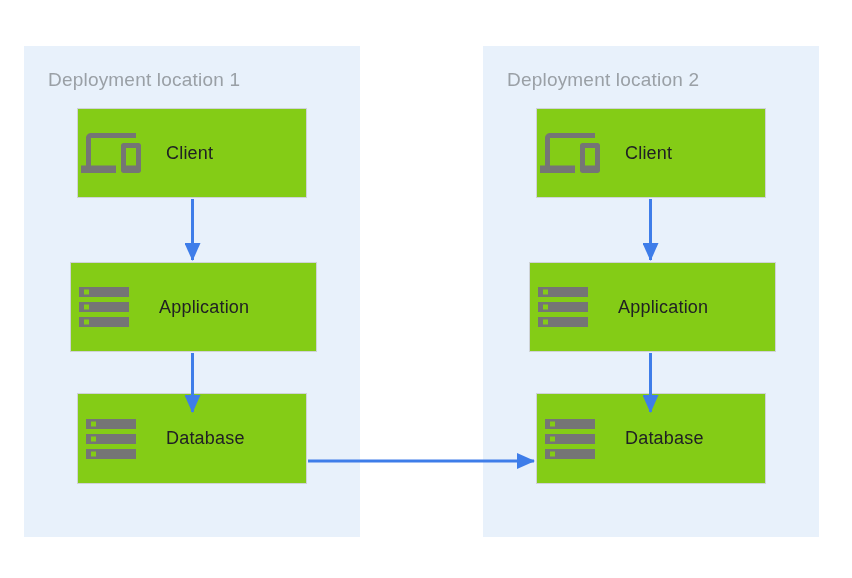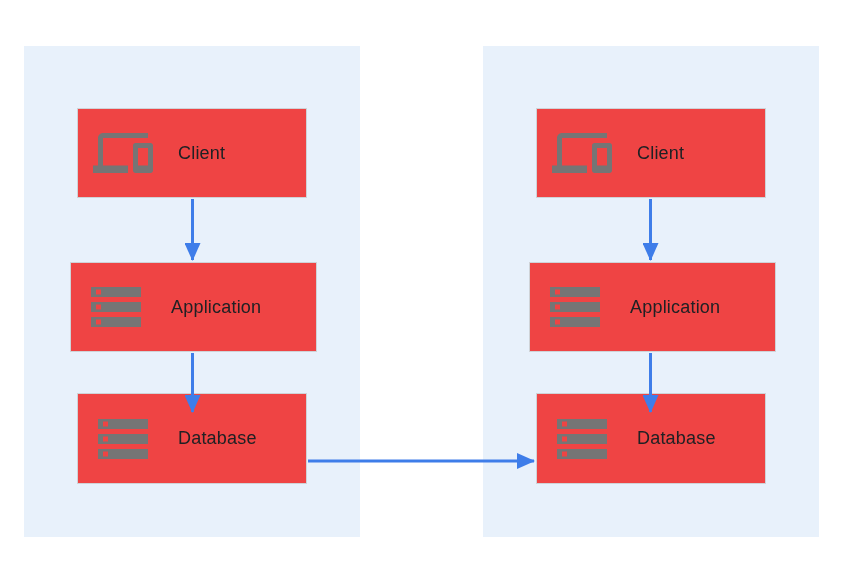--- a/index.html
+++ b/index.html
@@ -26,25 +26,25 @@
     top: 22px;
     font-size: 19px;
     line-height: 24px;
     color: #9aa0a6;
     letter-spacing: 0.2px;
     white-space: nowrap;
   }
   .node {
     position: absolute;
     box-sizing: border-box;
-    background: #ef4444;
+    background: #84cc16;
     border: 1px solid #cfd3d7;
     display: flex;
     align-items: center;
-    padding-left: 15px;
+    padding-left: 3px;
     gap: 25px;
   }
   .node.client      { left: 53px; top: 62px;  width: 230px; height: 90px; }
   .node.application { left: 46px; top: 216px; width: 247px; height: 90px; }
   .node.database    { left: 53px; top: 347px; width: 230px; height: 91px; }
   .node .icon { flex: 0 0 auto; display: block; }
   .node .icon svg { display: block; fill: #757575; }
   .node-label {
     font-size: 18px;
     color: #202124;
@@ -56,20 +56,21 @@
     left: 0; top: 0;
     pointer-events: none;
   }
 </style>
 </head>
 <body>
 
 <div class="canvas">
 
   <section class="zone loc1">
+    <div class="zone-title">Deployment location 1</div>
 
     <div class="node client">
       <span class="icon">
         <svg width="60" height="60" viewBox="0 0 24 24" aria-hidden="true">
           <path d="M4 6h18V4H4c-1.1 0-2 .9-2 2v11H0v3h14v-3H4V6zm19 2h-6c-.55 0-1 .45-1 1v10c0 .55.45 1 1 1h6c.55 0 1-.45 1-1V9c0-.55-.45-1-1-1zm-1 9h-4v-7h4v7z"></path>
         </svg>
       </span>
       <span class="node-label">Client</span>
     </div>
 
@@ -86,20 +87,21 @@
       <span class="icon">
         <svg width="60" height="60" viewBox="0 0 24 24" aria-hidden="true">
           <path d="M2 20h20v-4H2v4zm2-3h2v2H4v-2zM2 4v4h20V4H2zm4 3H4V5h2v2zm-4 7h20v-4H2v4zm2-3h2v2H4v-2z"></path>
         </svg>
       </span>
       <span class="node-label">Database</span>
     </div>
   </section>
 
   <section class="zone loc2">
+    <div class="zone-title">Deployment location 2</div>
 
     <div class="node client">
       <span class="icon">
         <svg width="60" height="60" viewBox="0 0 24 24" aria-hidden="true">
           <path d="M4 6h18V4H4c-1.1 0-2 .9-2 2v11H0v3h14v-3H4V6zm19 2h-6c-.55 0-1 .45-1 1v10c0 .55.45 1 1 1h6c.55 0 1-.45 1-1V9c0-.55-.45-1-1-1zm-1 9h-4v-7h4v7z"></path>
         </svg>
       </span>
       <span class="node-label">Client</span>
     </div>
 

